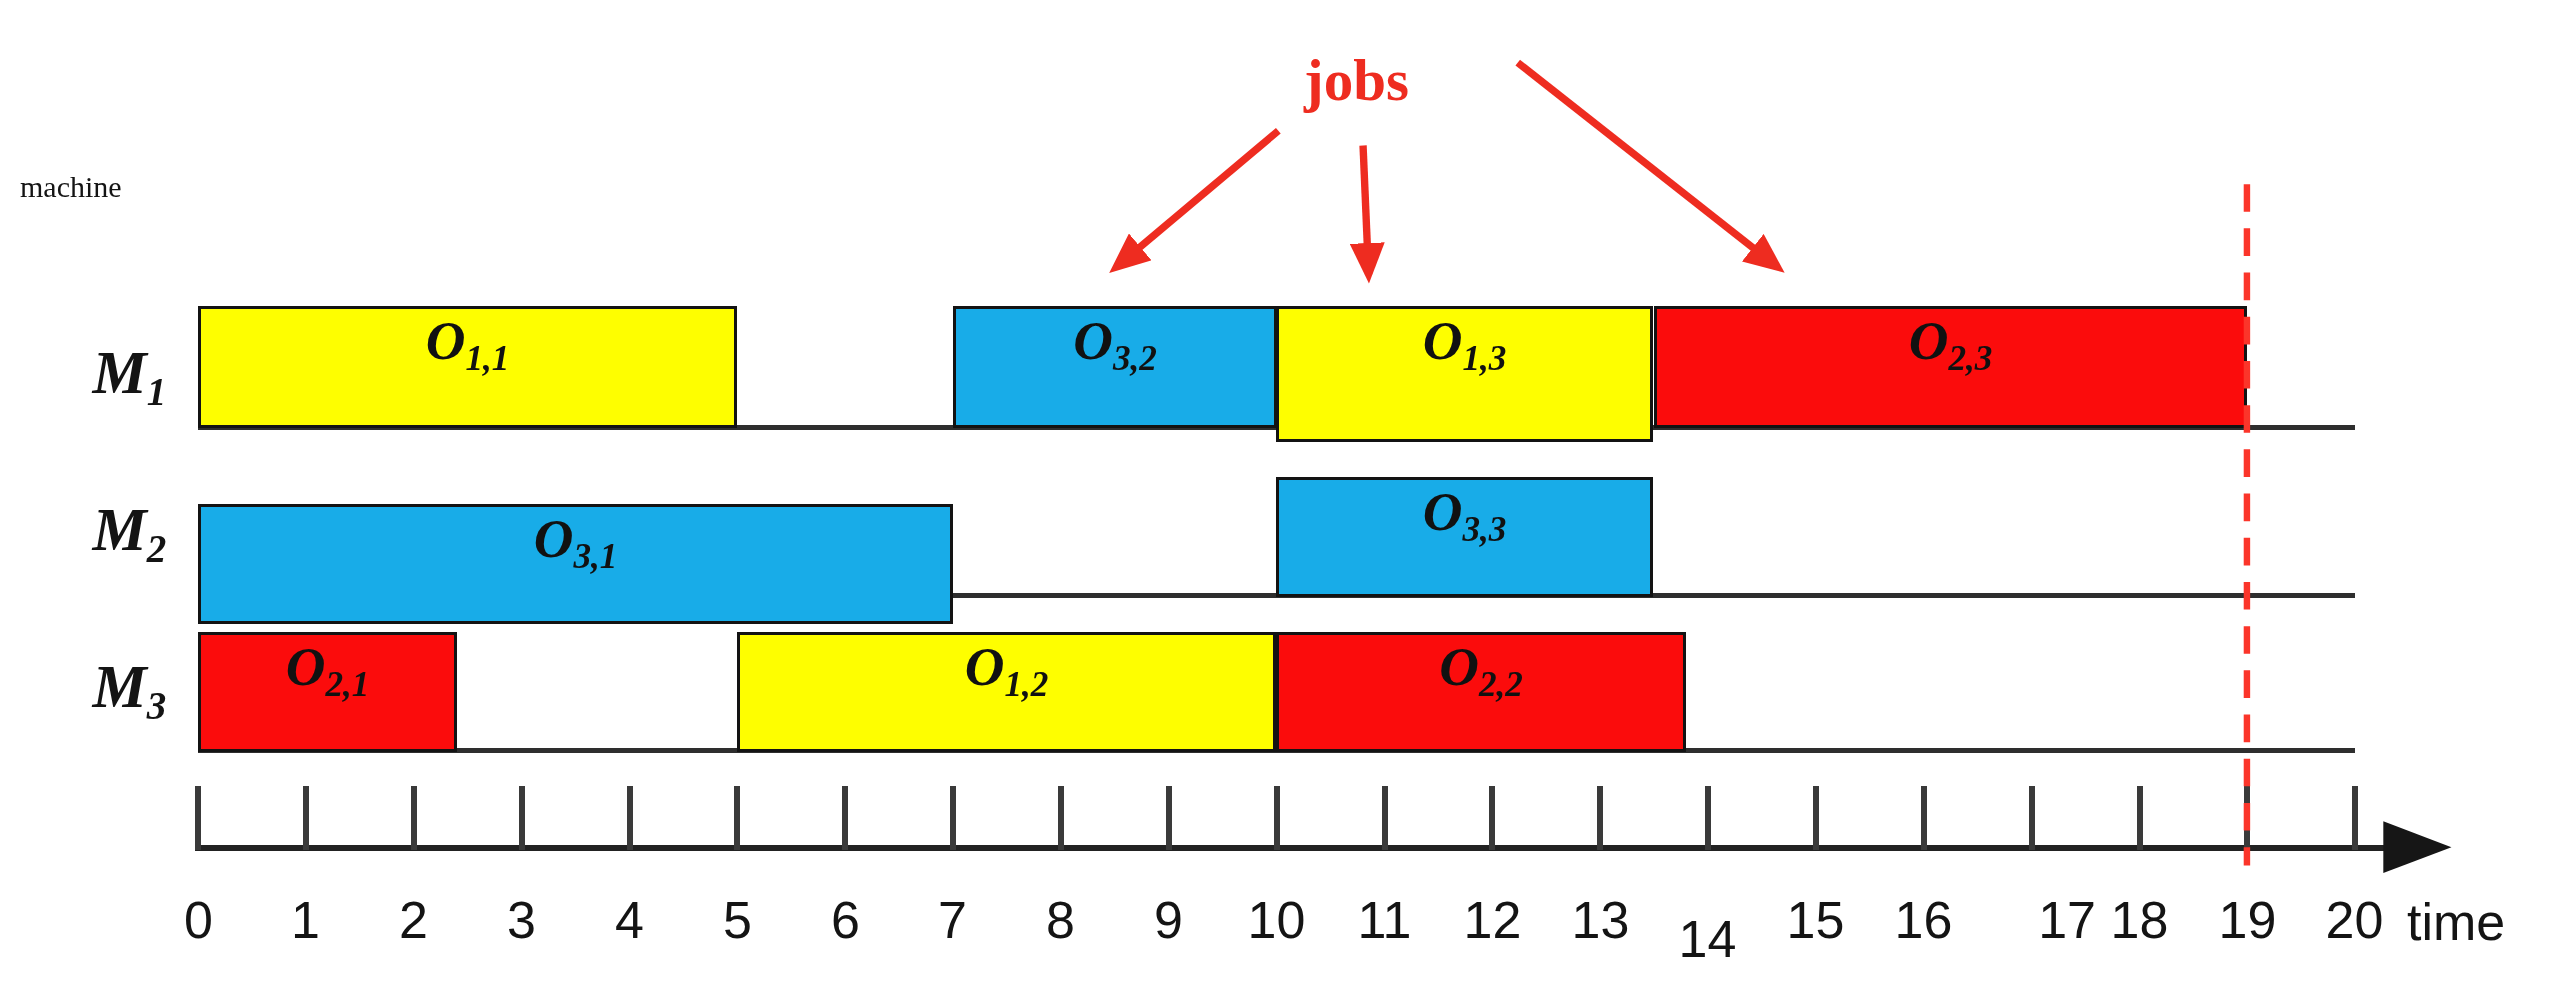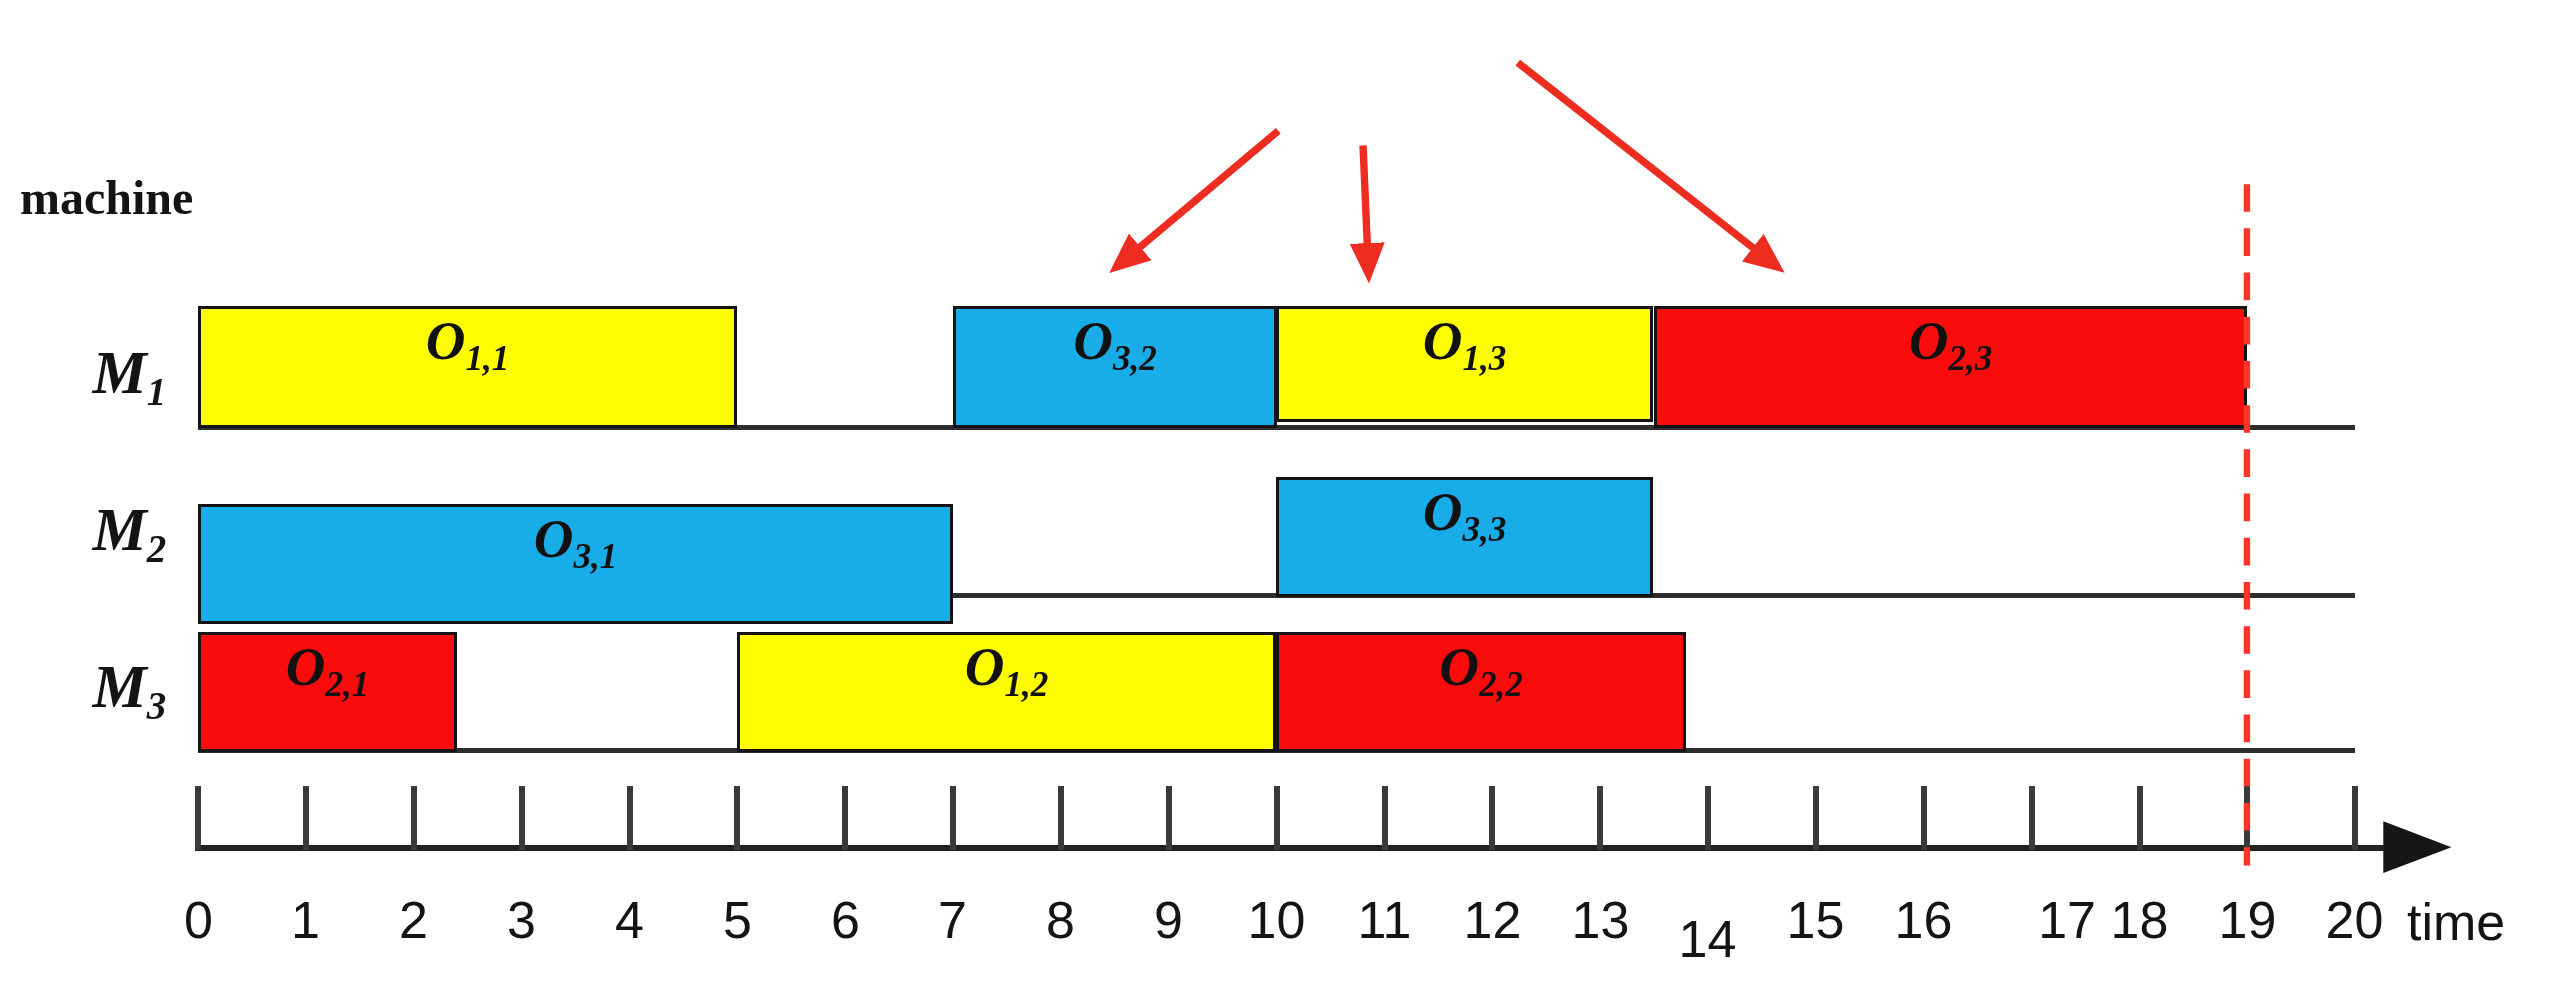--- a/index.html
+++ b/index.html
@@ -1,19 +1,19 @@
 <!DOCTYPE html>
 <html style="font-size:14.7px"><head>
 <meta charset="utf-8">
 <style>
   html,body{margin:0;padding:0;background:#ffffff;}
   .stage{position:relative;width:2576px;height:1000px;background:#ffffff;overflow:hidden;
          font-family:"Liberation Serif",serif;}
   .abs{position:absolute;}
-  .machine-word{font-weight:bold;font-size:48px;color:#141414;}
+  .machine-word{font-weight:normal;font-size:30px;color:#141414;}
   .m-label{font-style:italic;font-weight:bold;font-size:61px;color:#141414;text-align:center;}
   .sub{font-size:0.64em;vertical-align:-0.30em;}
   .op-bar{position:absolute;box-sizing:border-box;border:3.7px solid #131313;
           display:flex;align-items:flex-start;justify-content:center;}
   .op-label{font-style:italic;font-weight:bold;font-size:55px;color:#111;white-space:nowrap;}
   .baseline{position:absolute;height:4.6px;background:#2e2e2e;}
   .tick{position:absolute;width:5.5px;background:#3a3a3a;}
   .axis-line{position:absolute;height:5.5px;background:#222;}
   .tick-num{position:absolute;width:129px;text-align:center;font-family:"Liberation Sans",sans-serif;
             font-size:52px;color:#141414;}
@@ -25,36 +25,37 @@
 </style>
 </head>
 <body>
 
 <div class="stage">
 
   <div class="abs machine-word" style="left:20px;top:170px;">machine</div>
 
   <div class="time-word" style="left:2407px;top:892px;">time</div>
 
+  <div class="annot jobs-word" style="left:1237px;top:46px;width:239px;">jobs</div>
 
 
   <div id="chart-body">
       <div class="abs m-label" style="left:51px;top:330px;width:157px;margin-top:8px;">M<span class="sub">1</span></div>
       <div class="baseline" style="left:198px;top:425px;width:2157px;"></div>
       <div class="abs m-label" style="left:51px;top:495px;width:157px;">M<span class="sub">2</span></div>
       <div class="baseline" style="left:198px;top:593px;width:2157px;"></div>
       <div class="abs m-label" style="left:51px;top:652px;width:157px;">M<span class="sub">3</span></div>
       <div class="baseline" style="left:198px;top:748px;width:2157px;"></div>
       <div class="op-bar" style="left:198px;top:306px;width:539px;height:122px;background:#FEFE00;">
         <span class="op-label">O<span class="sub">1,1</span></span>
       </div>
       <div class="op-bar" style="left:953px;top:306px;width:324px;height:122px;background:#18ACE8;">
         <span class="op-label">O<span class="sub">3,2</span></span>
       </div>
-      <div class="op-bar" style="left:1276px;top:306px;width:377px;height:116px;background:#FEFE00;">
+      <div class="op-bar" style="left:1276px;top:306px;width:377px;height:136px;background:#FEFE00;">
         <span class="op-label">O<span class="sub">1,3</span></span>
       </div>
       <div class="op-bar" style="left:1654px;top:306px;width:593px;height:122px;background:#FB0C0C;">
         <span class="op-label">O<span class="sub">2,3</span></span>
       </div>
       <div class="op-bar" style="left:198px;top:504px;width:755px;height:120px;background:#18ACE8;">
         <span class="op-label">O<span class="sub">3,1</span></span>
       </div>
       <div class="op-bar" style="left:1276px;top:477px;width:377px;height:120px;background:#18ACE8;">
         <span class="op-label">O<span class="sub">3,3</span></span>

